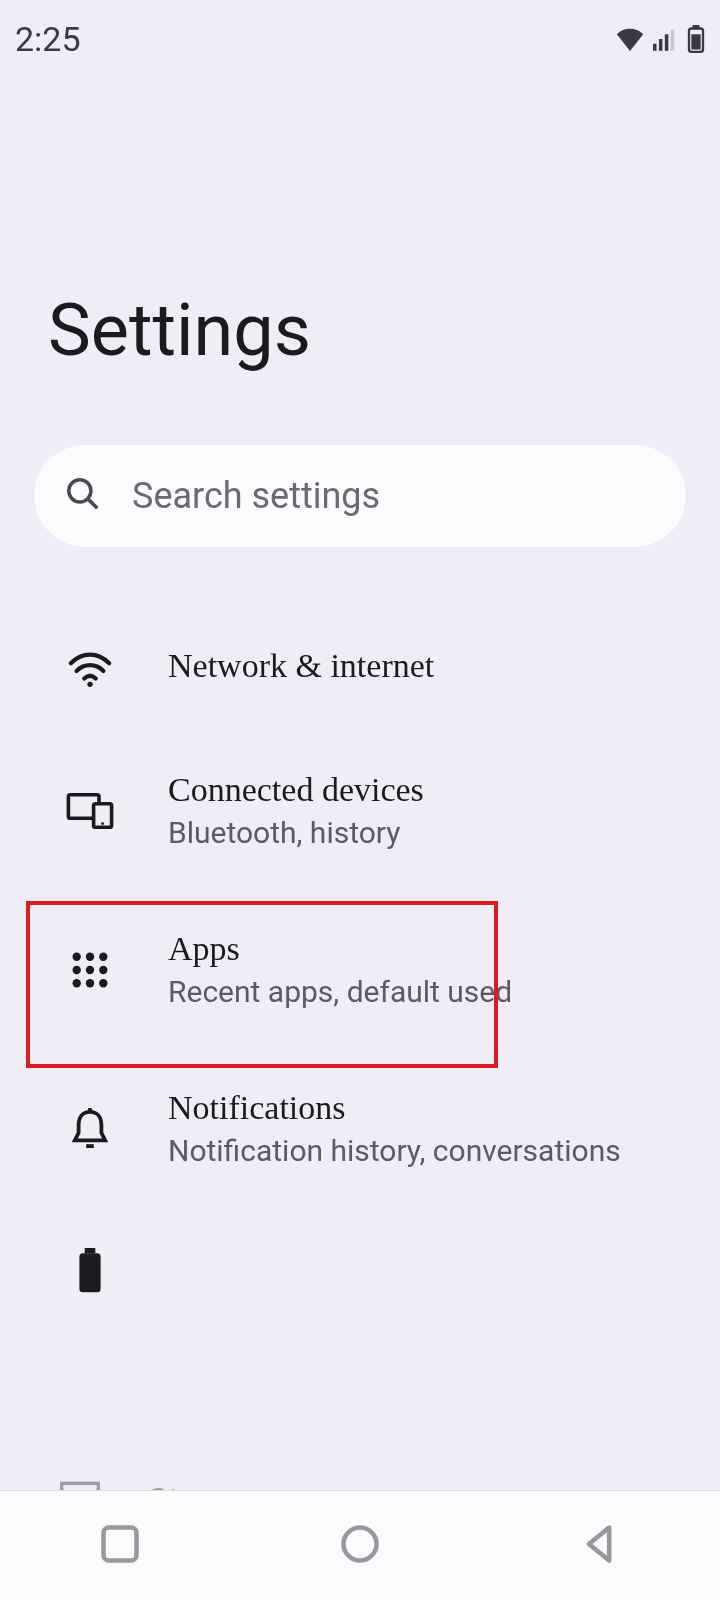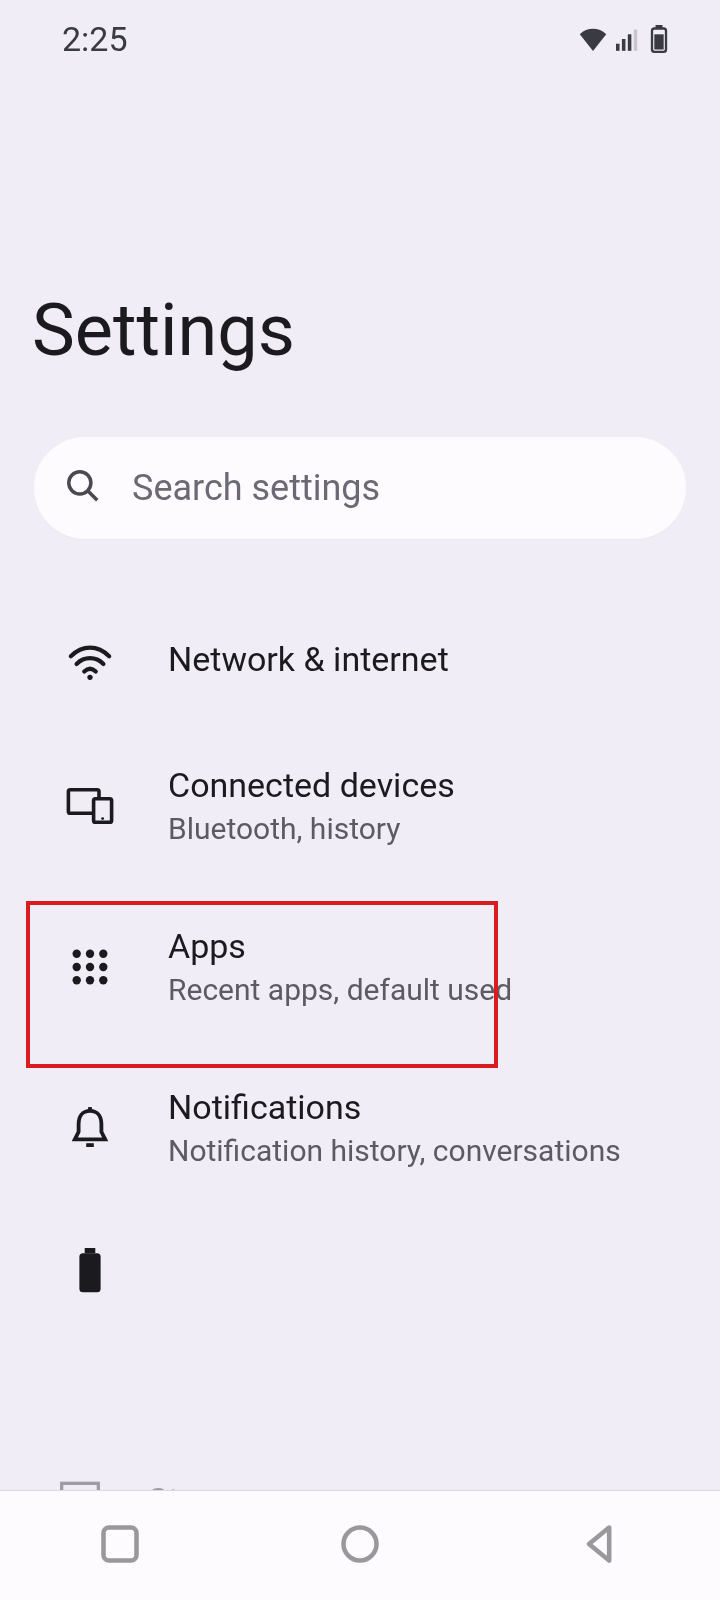--- a/index.html
+++ b/index.html
@@ -9,39 +9,38 @@
     font-family: Roboto, "Segoe UI", Arial, sans-serif;
     color: #1b1b1f;
     position: relative;
   }
   
   .statusbar {
     height: 78px;
     display: flex;
     align-items: center;
     justify-content: space-between;
-    padding: 0 52px;
+    padding: 0 15px;
     font-size: 34px;
     color: #3a3a42;
-    margin-left: 10px;
   }
   .statusbar-right { display: flex; align-items: center; gap: 8px; }
   .statusbar-right svg { display: block; }
 
   
   .page-title {
-    padding: 210px 48px 60px 32px;
+    padding: 210px 48px 60px 48px;
     font-size: 72px;
     font-weight: 400;
     color: #1b1b1f;
   }
 
   
   .search-pill {
-    margin: 4px 34px 60px 34px;
+    margin: 12px 34px 60px 34px;
     height: 102px;
     background: #fefbff;
     border-radius: 52px;
     display: flex;
     align-items: center;
     padding: 0 30px;
     gap: 30px;
     box-shadow: 0 1px 0 rgba(0,0,0,0.02);
   }
   .search-pill svg { flex: 0 0 auto; }
@@ -61,20 +60,21 @@
     width: 60px;
     display: flex;
     justify-content: center;
     align-items: center;
   }
   .item .texts { flex: 1; }
   .item .title {
     font-size: 34px;
     color: #1b1b1f;
     margin-bottom: 6px;
+    font-family: Liberation Serif, serif;
   }
   .item .subtitle {
     font-size: 30px;
     color: #5c5a63;
   }
 
   .highlight-box {
     position: absolute;
     border: 4px solid #d81c20;
     pointer-events: none;

